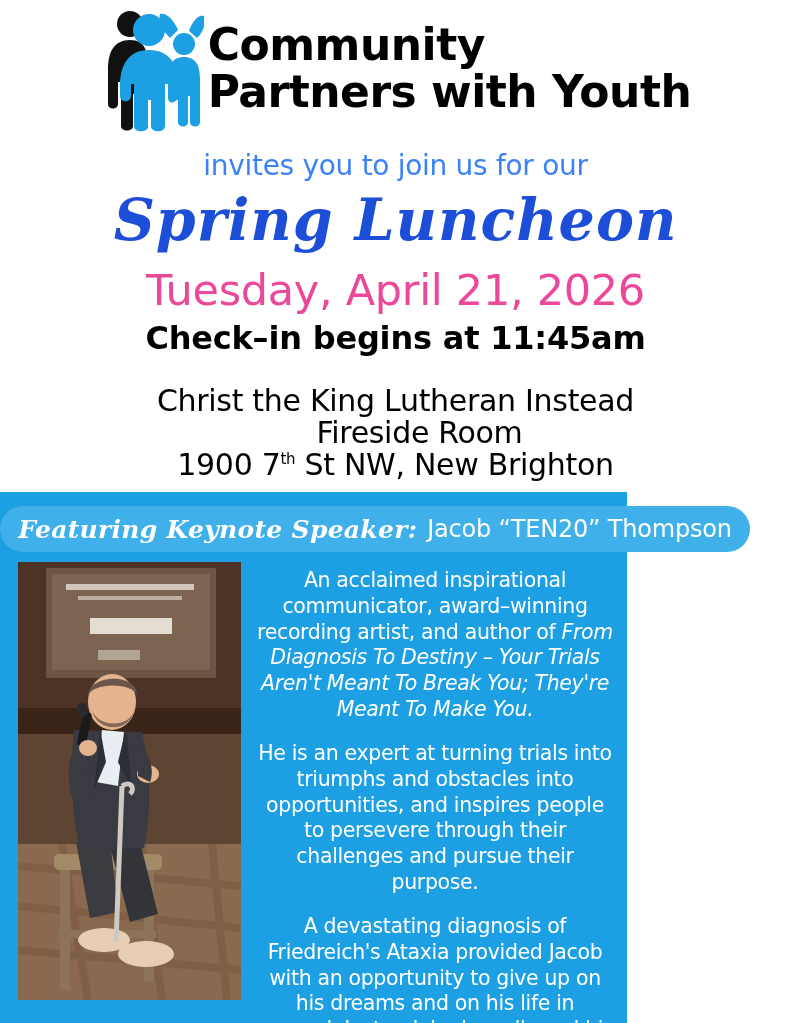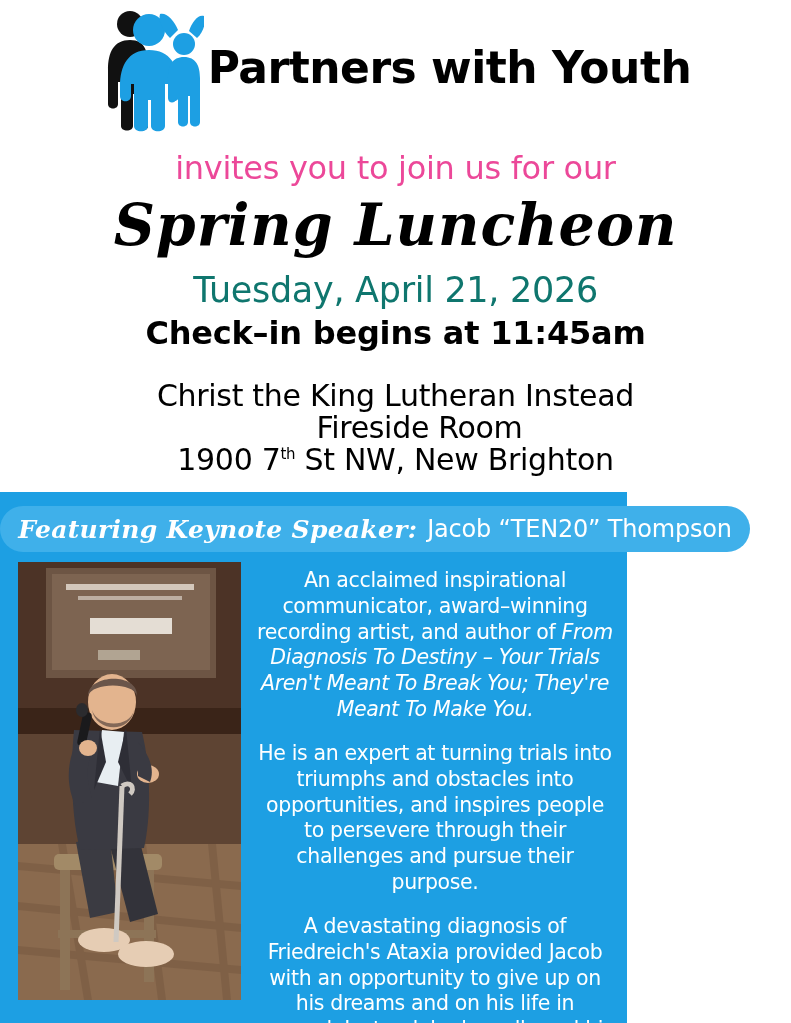--- a/index.html
+++ b/index.html
@@ -46,40 +46,40 @@
     font-weight: bold;
     font-size: 44px;
     line-height: 1.06;
     color: #000000;
     letter-spacing: -0.5px;
     white-space: nowrap;
   }
 
   .invite-line {
     font-family: "DejaVu Sans", sans-serif;
-    font-size: 32px;
-    color: #ec4899;
+    font-size: 28px;
+    color: #3b82f6;
     margin-top: 18px;
     letter-spacing: -0.3px;
   }
 
   .event-title {
     font-family: "DejaVu Serif", serif;
     font-style: italic;
     font-weight: bold;
     font-size: 57px;
-    color: #000000;
+    color: #1d4ed8;
     margin-top: 4px;
     letter-spacing: 1px;
   }
 
   .event-date {
     font-family: "DejaVu Sans", sans-serif;
-    font-size: 35px;
-    color: #0f766e;
+    font-size: 43px;
+    color: #ec4899;
     margin-top: 12px;
     letter-spacing: -0.3px;
   }
   .event-time {
     font-family: "DejaVu Sans", sans-serif;
     font-size: 35px;
     color: #000;
     margin-top: -2px;
     letter-spacing: -0.3px;
   }
@@ -208,20 +208,21 @@
         <circle cx="49" cy="22" r="16" fill="#1d9fe3"></circle>
         <path d="M49 42 C28 42 20 58 20 78 L20 88 C20 95 31 95 31 88 L31 76 L34 76 L34 118 C34 125 48 125 48 118 L48 92 L51 92 L51 118 C51 125 65 125 65 118 L65 76 L68 76 L68 88 C68 95 79 95 79 88 L79 78 C79 58 70 42 49 42 Z" fill="#1d9fe3"></path>
 
         <circle cx="84" cy="36" r="11" fill="#1d9fe3"></circle>
         <path d="M84 49 C72 49 68 58 68 70 L68 90 C68 96 76 96 76 90 L76 76 L78 76 L78 114 C78 120 88 120 88 114 L88 88 L90 88 L90 114 C90 120 100 120 100 114 L100 70 C100 58 96 49 84 49 Z" fill="#1d9fe3"></path>
         <path d="M70 30 C62 22 58 12 60 6 C66 4 74 12 78 22 Z" fill="#1d9fe3"></path>
         <path d="M97 30 C104 24 106 14 104 8 C98 6 92 14 89 23 Z" fill="#1d9fe3"></path>
       </svg>
     </div>
     <div class="org-name">
+      <div>Community</div>
       <div>Partners with Youth</div>
     </div>
   </div>
 
   <div class="invite-line">invites you to join us for our</div>
 
   <div class="event-title">Spring Luncheon</div>
 
   <div class="event-date">Tuesday, April 21, 2026</div>
   <div class="event-checkin">Check–in begins at 11:45am</div>

